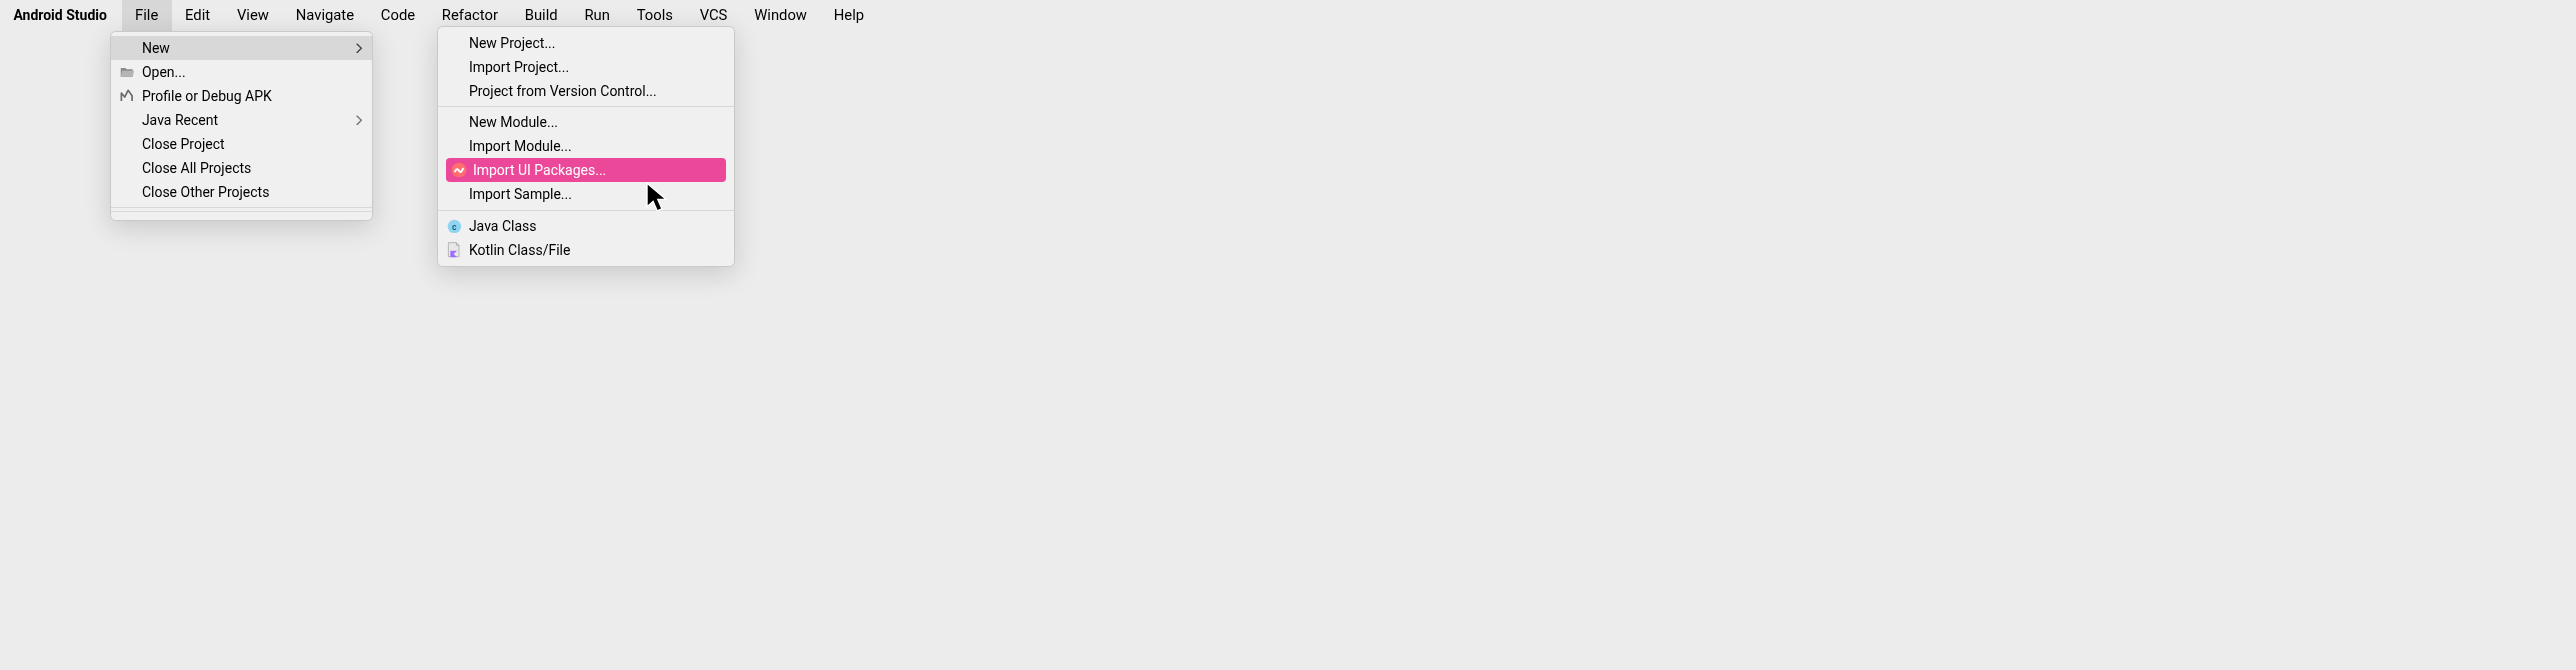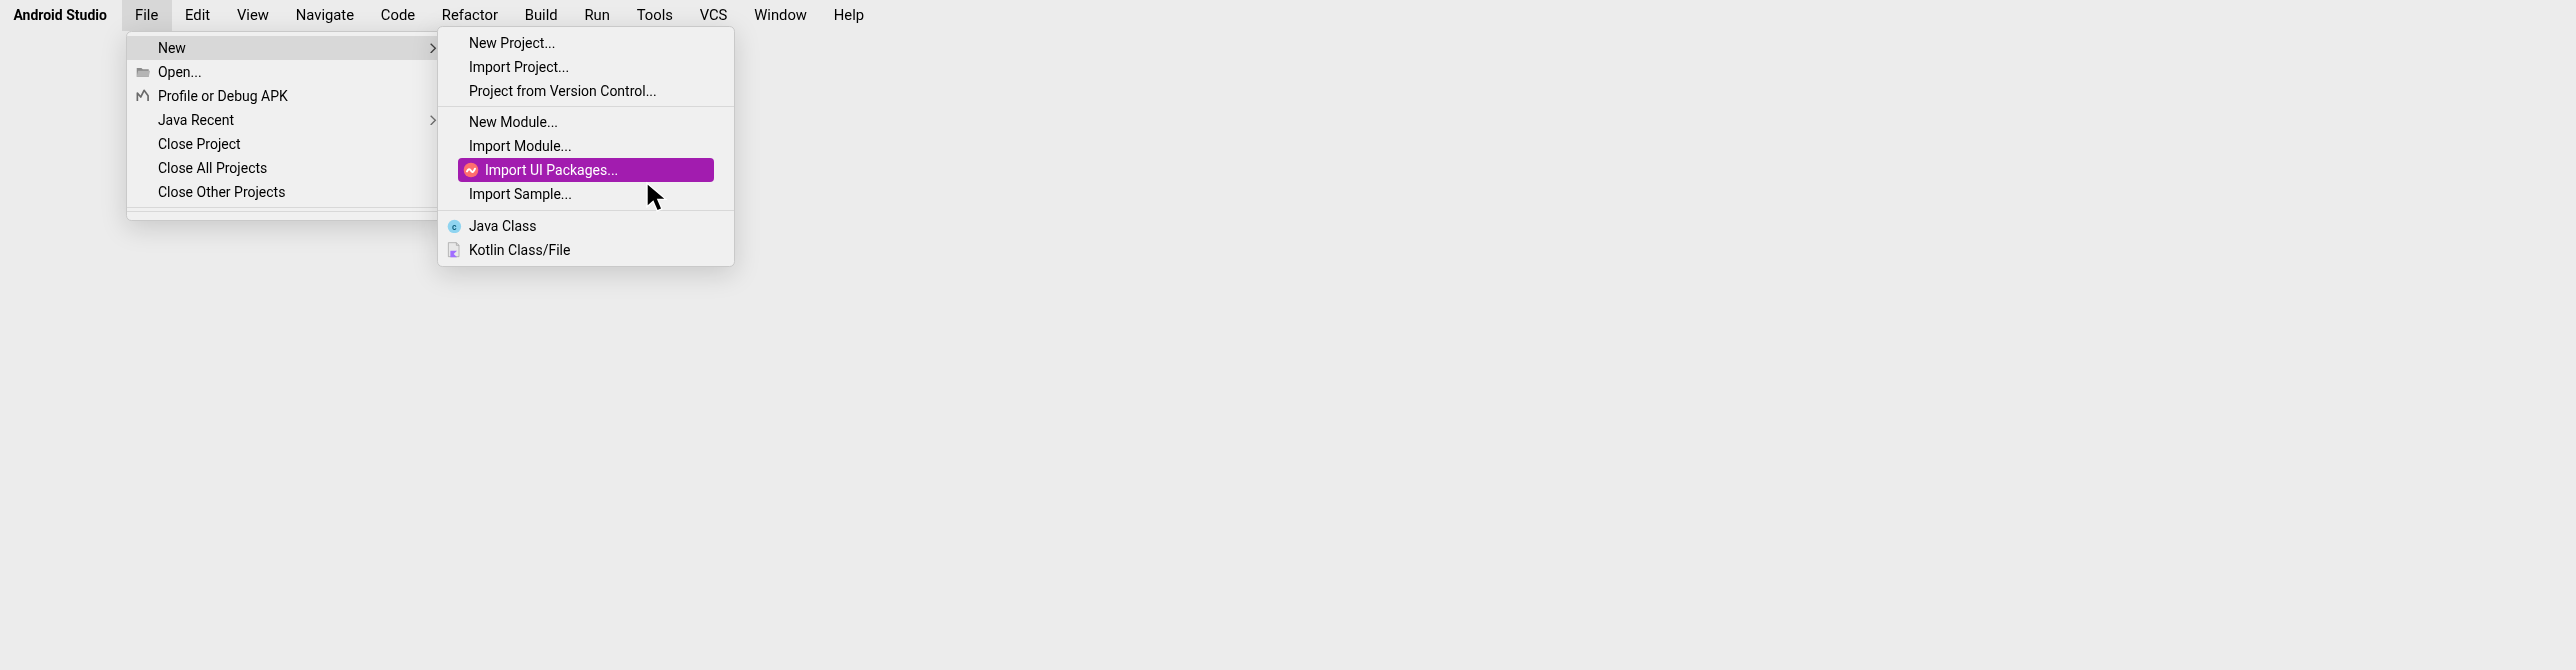--- a/index.html
+++ b/index.html
@@ -40,47 +40,47 @@
     }
     .dropdown {
       position: absolute;
       background: #f0f0f0;
       border: 0.7px solid #c9c9c9;
       border-radius: 5.4px;
       box-shadow: 0 6.7px 27px rgba(0,0,0,0.15);
       padding: 4px 0;
     }
     .dropdown-primary {
-      left: 126px;
+      left: 110px;
       top: 31px;
-      width: 321px;
+      width: 263px;
     }
     .dropdown-secondary {
       left: 437px;
       top: 26px;
       width: 298px;
     }
     .dd-item {
       display: flex;
       align-items: center;
       height: 24px;
       padding: 0 9.4px 0 9.4px;
       font-size: 14px;
       color: #000;
       cursor: default;
       position: relative;
     }
     .dd-item.hovered {
       background: #d8d8d8;
     }
     .dd-item.highlighted {
-      background: #a21caf;
+      background: #ec4899;
       color: #fff;
       border-radius: 4px;
-      margin: 0 20px;
+      margin: 0 8px;
       padding-left: 5.4px;
       padding-right: 5.4px;
       align-items: center;
     }
     .dd-icon {
       width: 21.5px;
       display: inline-flex;
       align-items: center;
       justify-content: flex-start;
       flex-shrink: 0;

